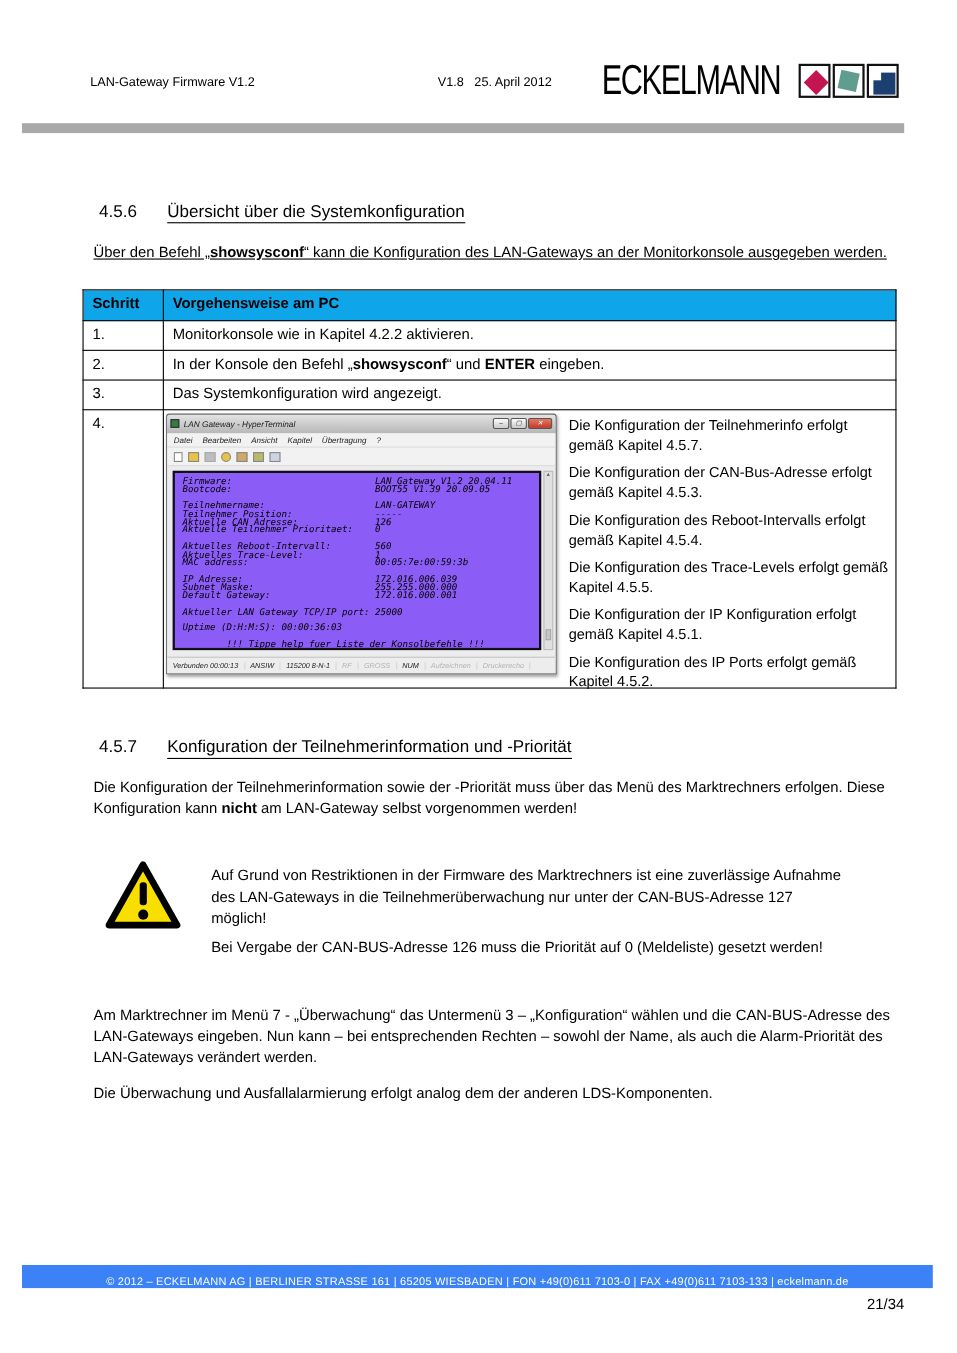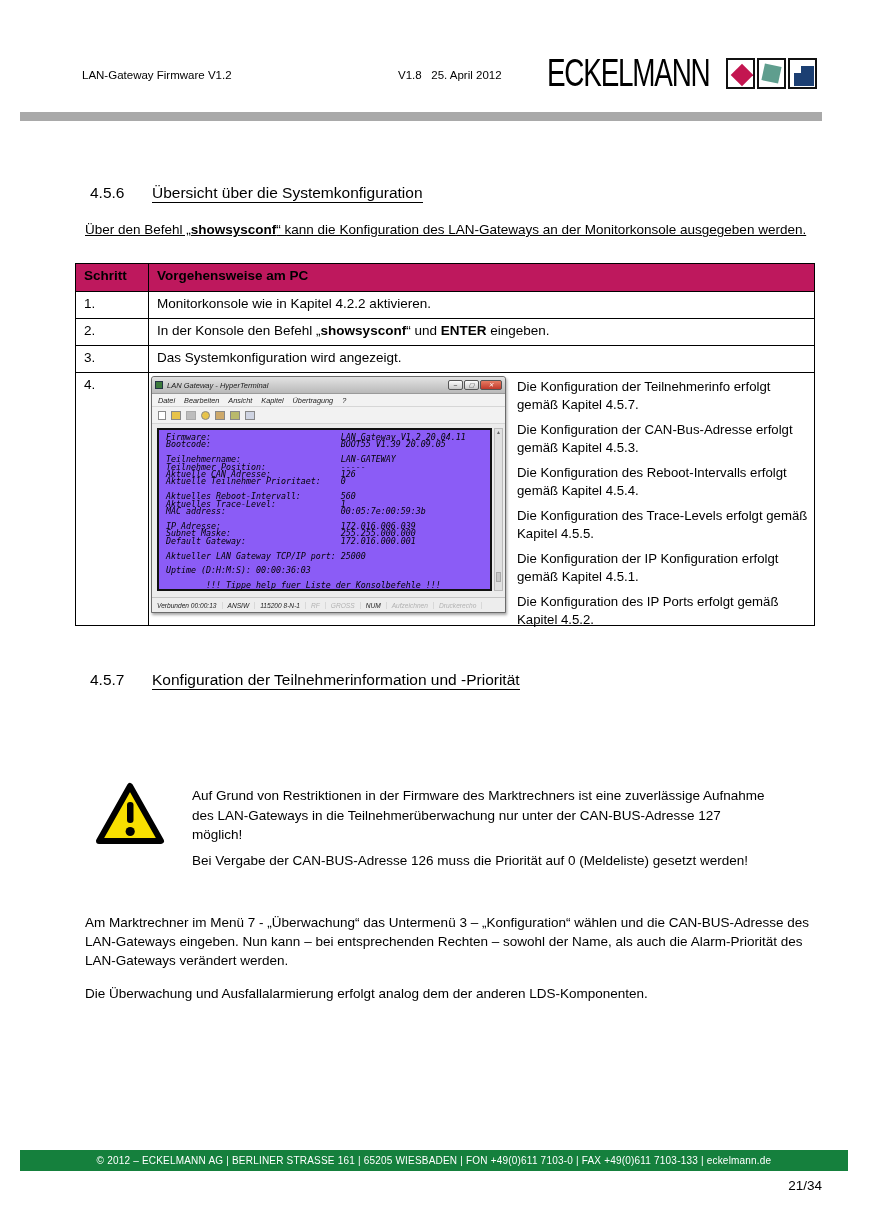--- a/index.html
+++ b/index.html
@@ -22,21 +22,21 @@
   
   .sec-head { position:absolute; left:90px; font-size:15.5px; }
   .sec-head .num { display:inline-block; width:62px; }
   .sec-head .ttl { border-bottom:1px solid #000; padding-bottom:1px; }
 
   .para { position:absolute; font-size:13.5px; line-height:19px; }
 
   
   table.steps { position:absolute; left:75px; top:263px; width:740px; border-collapse:collapse; font-size:13.5px; }
   table.steps td, table.steps th { border:1px solid #000; text-align:left; vertical-align:top; padding:4px 8px; }
-  table.steps th { background:#be185d; font-weight:700; height:28px; }
+  table.steps th { background:#0ea5e9; font-weight:700; height:28px; }
   table.steps .c1 { width:73px; }
   table.steps tr.r td { height:27px; }
   td.shot-cell { position:relative; height:253px; padding:0 !important; }
 
   .notes { position:absolute; left:368px; top:5px; width:292px; font-size:13.2px; line-height:17.5px; }
   .note { margin-bottom:8px; }
 
   
   .term { position:absolute; left:2px; top:3px; width:355px; height:237px;
           border:1px solid #6b6b6b; border-radius:3px 3px 0 0;
@@ -69,22 +69,22 @@
                  display:flex; align-items:center; font-size:6.6px; color:#222; }
   .term-status span { padding:0 5px; border-right:1px solid #d8d8d8; white-space:nowrap; }
   .term-status .dim { color:#b2b2b2; }
 
   
   .warn-icon { position:absolute; left:95px; top:782px; }
   .warn-text1 { position:absolute; left:192px; top:786px; width:578px; font-size:13.5px; line-height:19.5px; }
   .warn-text2 { position:absolute; left:192px; top:851px; width:590px; font-size:13.5px; line-height:19.5px; }
 
   
-  .footer-bar { position:absolute; left:20px; top:1150px; width:828px; height:21px; background:#15803d;
-                display:flex; align-items:center; justify-content:center; }
+  .footer-bar { position:absolute; left:20px; top:1150px; width:828px; height:21px; background:#3b82f6;
+                display:flex; align-items:flex-end; justify-content:center; }
   .footer-bar div { color:#fff; font-size:10px; letter-spacing:.2px; }
   .page-num { position:absolute; right:48px; top:1178px; font-size:13.5px; }
 
   b { font-weight:700; }
 </style>
 </head>
 <body>
 
 <div class="page">
 
@@ -213,20 +213,23 @@
         </div>
 
       </td>
     </tr>
   </tbody>
     </table>
 
   <div class="sec-head" style="top:671px;">
     <span class="num">4.5.7</span><span class="ttl">Konfiguration der Teilnehmerinformation und -Priorität</span>
   </div>
+  <div class="para" style="left:85px; top:706px; width:745px;">
+    <span>Die Konfiguration der Teilnehmerinformation sowie der -Priorität muss über das Menü des Marktrechners erfolgen. Diese Konfiguration kann </span><b>nicht</b><span> am LAN-Gateway selbst vorgenommen werden!</span>
+  </div>
 
   <div class="warn-icon">
     <svg width="70" height="64" viewBox="0 0 70 64">
       <polygon points="35,4 66,59 4,59" fill="#f8df00" stroke="#000" stroke-width="6" stroke-linejoin="round"></polygon>
       <rect x="32" y="20" width="6.5" height="21" rx="3" fill="#000"></rect>
       <circle cx="35.2" cy="49.5" r="4.6" fill="#000"></circle>
     </svg>
   </div>
   <div class="warn-text1">Auf Grund von Restriktionen in der Firmware des Marktrechners ist eine zuverlässige Aufnahme des LAN-Gateways in die Teilnehmerüberwachung nur unter der CAN-BUS-Adresse 127 möglich!</div>
   <div class="warn-text2">Bei Vergabe der CAN-BUS-Adresse 126 muss die Priorität auf 0 (Meldeliste) gesetzt werden!</div>

